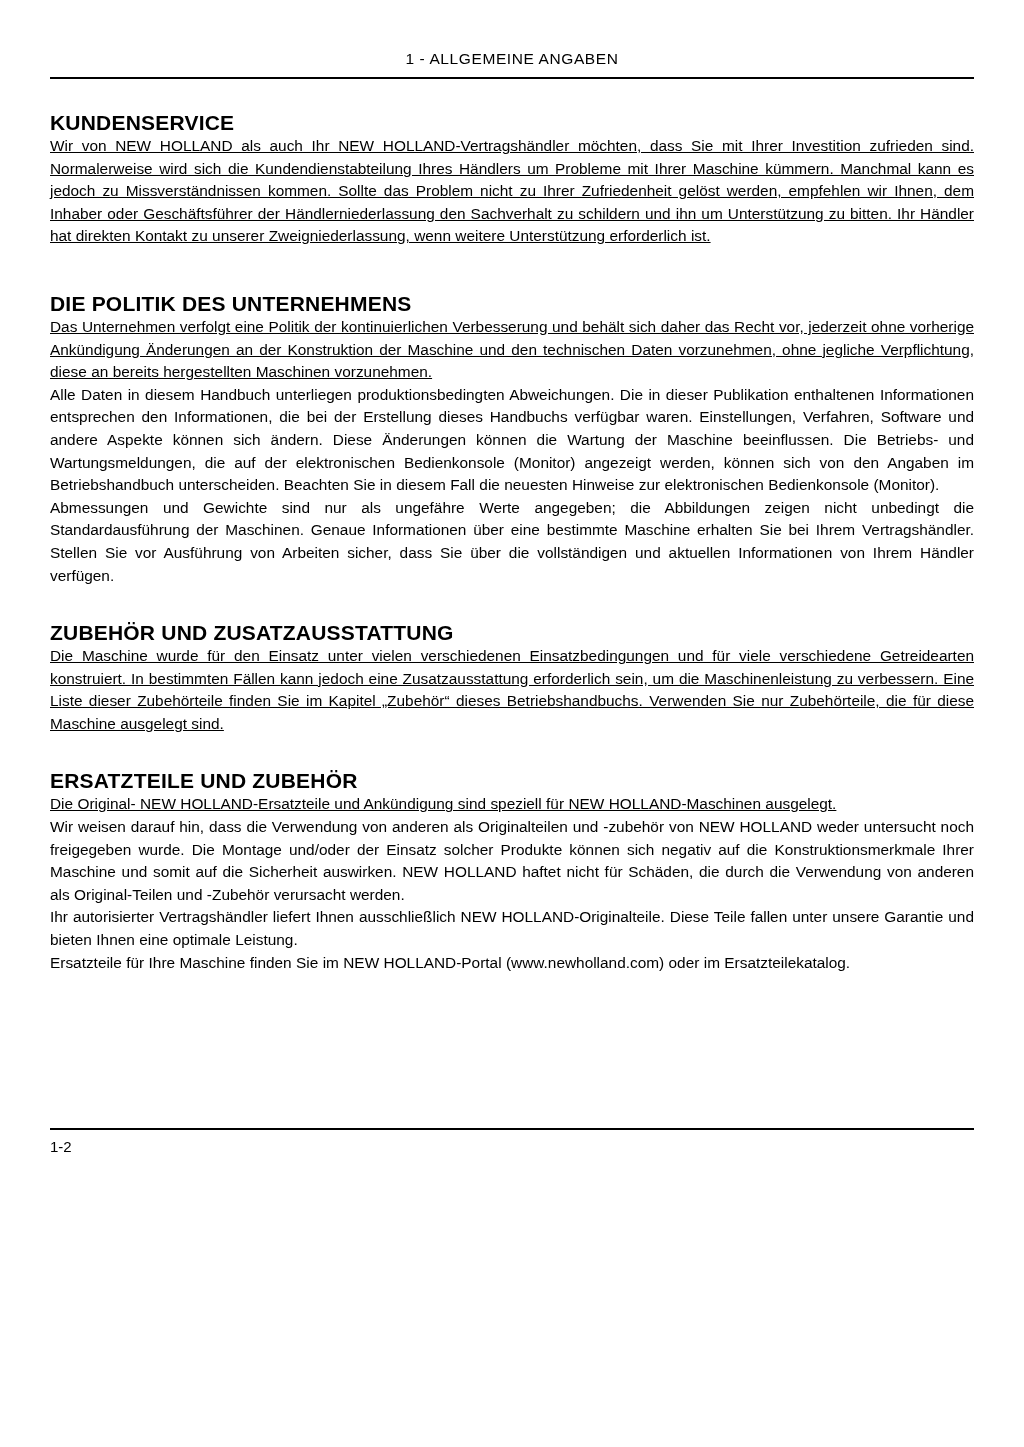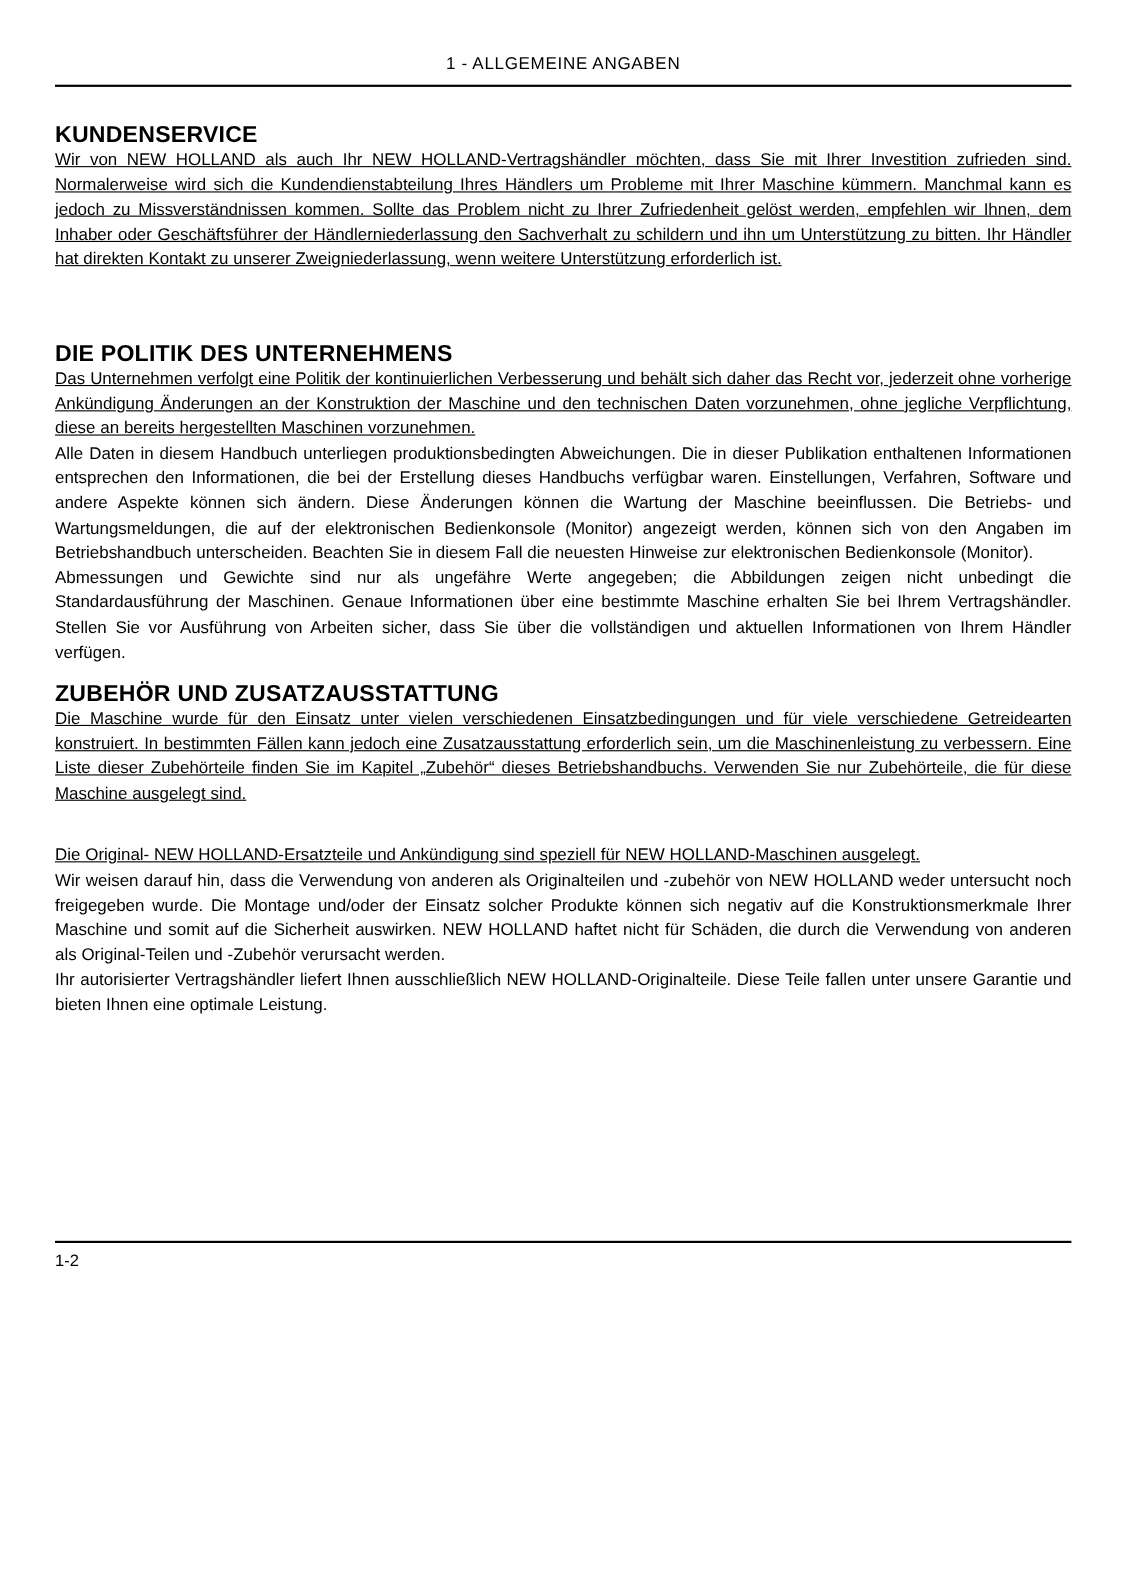--- a/index.html
+++ b/index.html
@@ -51,22 +51,22 @@
     font-size: 15px;
     padding-top: 8px;
   }
   h2.section-title {
     font-size: 21px;
     font-weight: bold;
     margin: 0;
     letter-spacing: 0.2px;
   }
   .s-kunden { margin-top: 32px; }
-  .s-politik { margin-top: 62px; }
-  .s-zubehoer { margin-top: 14px; }
+  .s-politik { margin-top: 44px; }
+  .s-zubehoer { margin-top: 34px; }
   .s-ersatz { margin-top: 34px; }
   p.para {
     font-size: 15.4px;
     line-height: 22.6px;
     text-align: justify;
     margin: 0;
     word-spacing: 0.1px;
   }
   .first-para { margin-top: 21px; text-decoration: underline; }
   .next-para { margin-top: 25px; }
@@ -95,23 +95,25 @@
       <p class="para next-para">Alle Daten in diesem Handbuch unterliegen produktionsbedingten Abweichungen.  Die in dieser Publikation enthaltenen Informationen entsprechen den Informationen, die bei der Erstellung dieses Handbuchs verfügbar waren.  Einstellungen, Verfahren, Software und andere Aspekte können sich ändern.  Diese Änderungen können die Wartung der Maschine beeinflussen.  Die Betriebs- und Wartungsmeldungen, die auf der elektronischen Bedienkonsole (Monitor) angezeigt werden, können sich von den Angaben im Betriebshandbuch unterscheiden.  Beachten Sie in diesem Fall die neuesten Hinweise zur elektronischen Bedienkonsole (Monitor).</p>
       <p class="para tight-para">Abmessungen und Gewichte sind nur als ungefähre Werte angegeben; die Abbildungen zeigen nicht unbedingt die Standardausführung der Maschinen.  Genaue Informationen über eine bestimmte Maschine erhalten Sie bei Ihrem Vertragshändler.  Stellen Sie vor Ausführung von Arbeiten sicher, dass Sie über die vollständigen und aktuellen Informationen von Ihrem Händler verfügen.</p>
     </div>
 
     <div class="section s-zubehoer">
       <h2 class="section-title">ZUBEHÖR UND ZUSATZAUSSTATTUNG</h2>
       <p class="para first-para">Die Maschine wurde für den Einsatz unter vielen verschiedenen Einsatzbedingungen und für viele verschiedene Getreidearten konstruiert.  In bestimmten Fällen kann jedoch eine Zusatzausstattung erforderlich sein, um die Maschinenleistung zu verbessern.  Eine Liste dieser Zubehörteile finden Sie im Kapitel „Zubehör“ dieses Betriebshandbuchs. Verwenden Sie nur Zubehörteile, die für diese Maschine ausgelegt sind.</p>
     </div>
 
     <div class="section s-ersatz">
+      <h2 class="section-title">ERSATZTEILE UND ZUBEHÖR</h2>
       <p class="para first-para">Die Original- NEW HOLLAND-Ersatzteile und Ankündigung sind speziell für NEW HOLLAND-Maschinen ausgelegt.</p>
       <p class="para next-para">Wir weisen darauf hin, dass die Verwendung von anderen als Originalteilen und -zubehör von NEW HOLLAND weder untersucht noch freigegeben wurde.  Die Montage und/oder der Einsatz solcher Produkte können sich negativ auf die Konstruktionsmerkmale Ihrer Maschine und somit auf die Sicherheit auswirken.  NEW HOLLAND haftet nicht für Schäden, die durch die Verwendung von anderen als Original-Teilen und -Zubehör verursacht werden.</p>
       <p class="para next-para">Ihr autorisierter Vertragshändler liefert Ihnen ausschließlich NEW HOLLAND-Originalteile.  Diese Teile fallen unter unsere Garantie und bieten Ihnen eine optimale Leistung.</p>
+      <p class="para next-para">Ersatzteile für Ihre Maschine finden Sie im NEW HOLLAND-Portal (www.newholland.com) oder im Ersatzteilekatalog.</p>
     </div>
 
   </div>
 
   <div class="footer">
     <div class="footer-rule"></div>
     <div class="footer-page">1-2</div>
   </div>
 
 </div>

